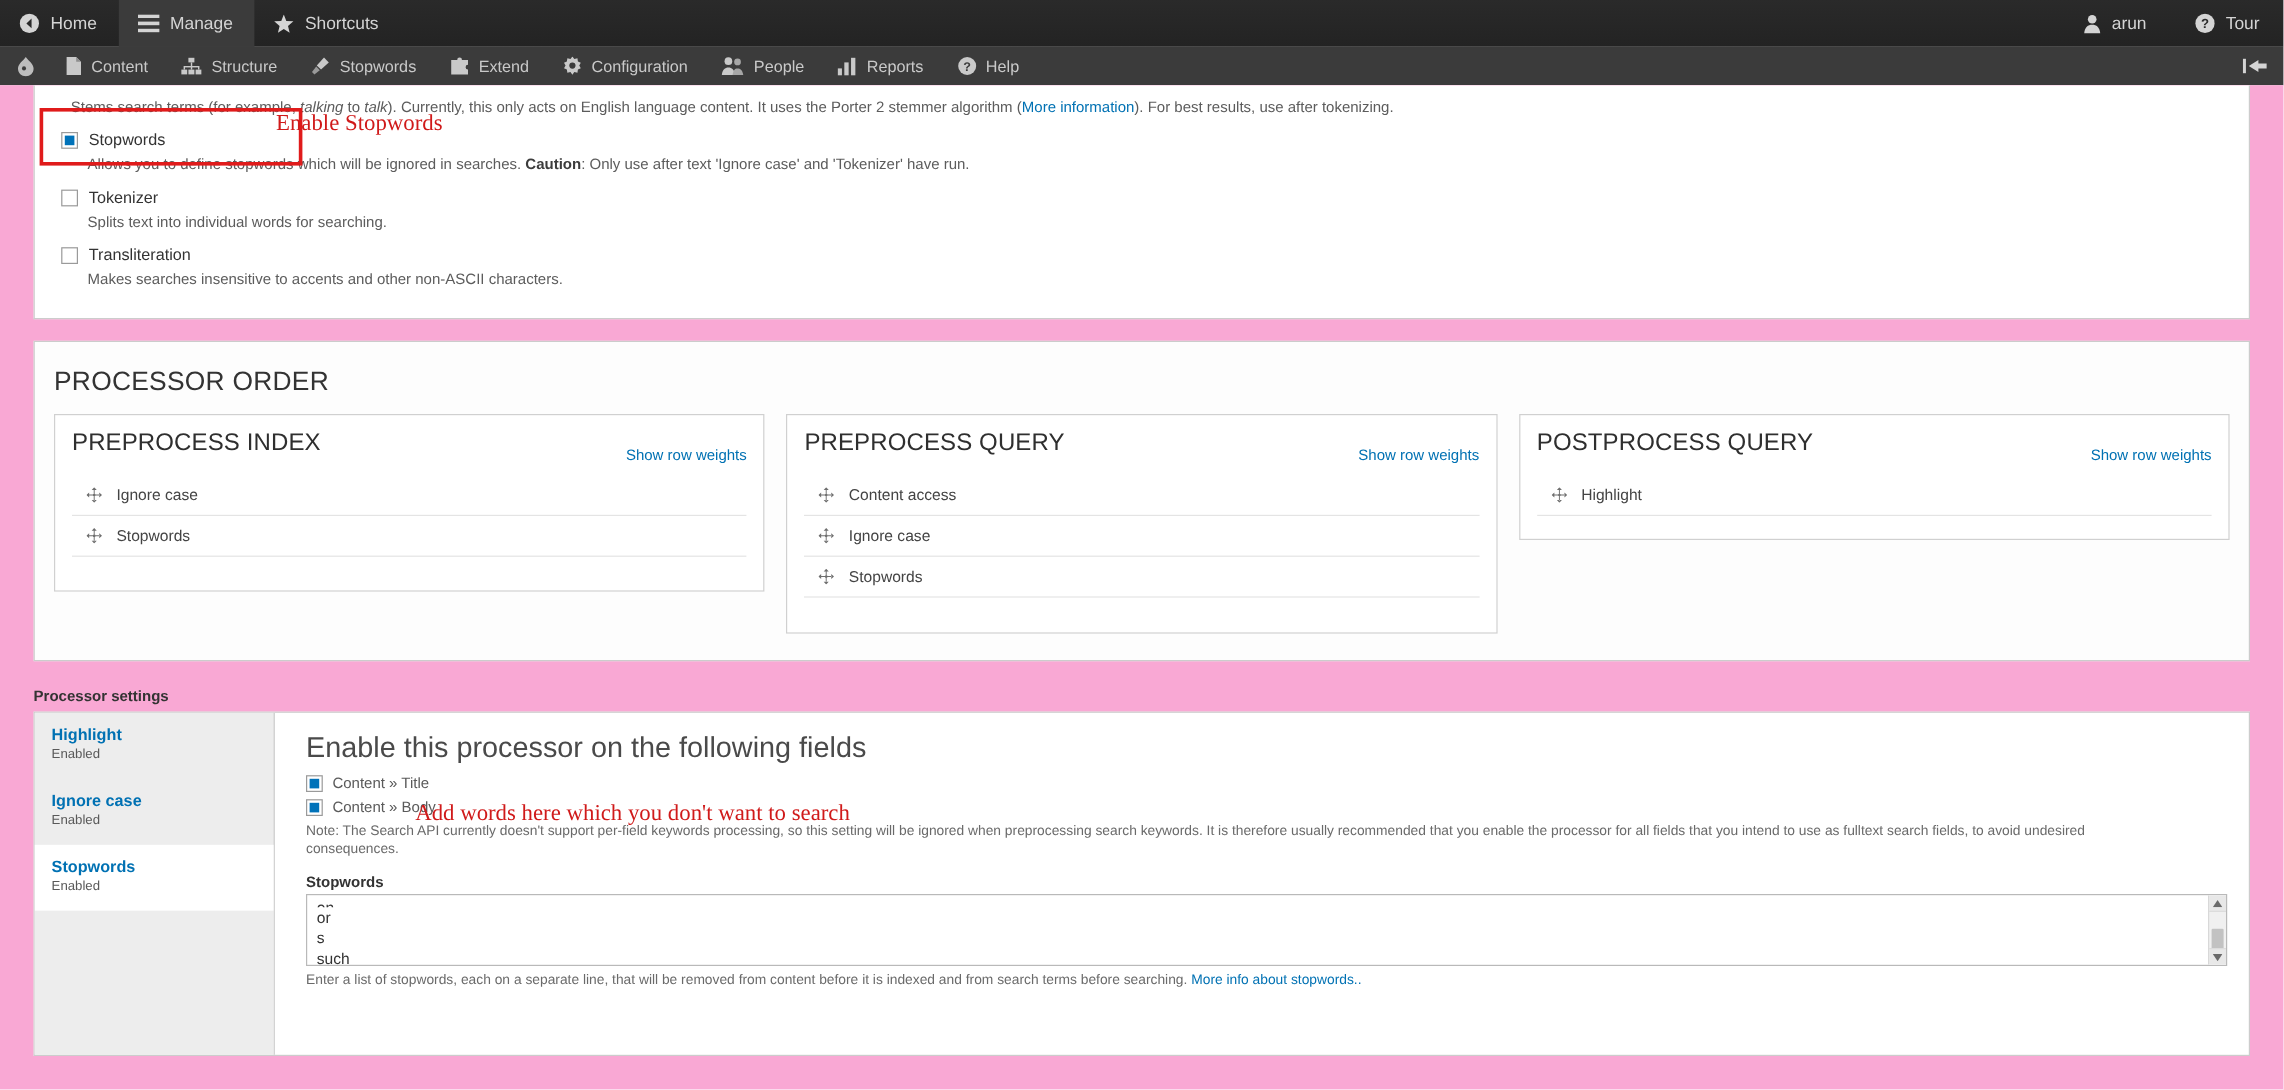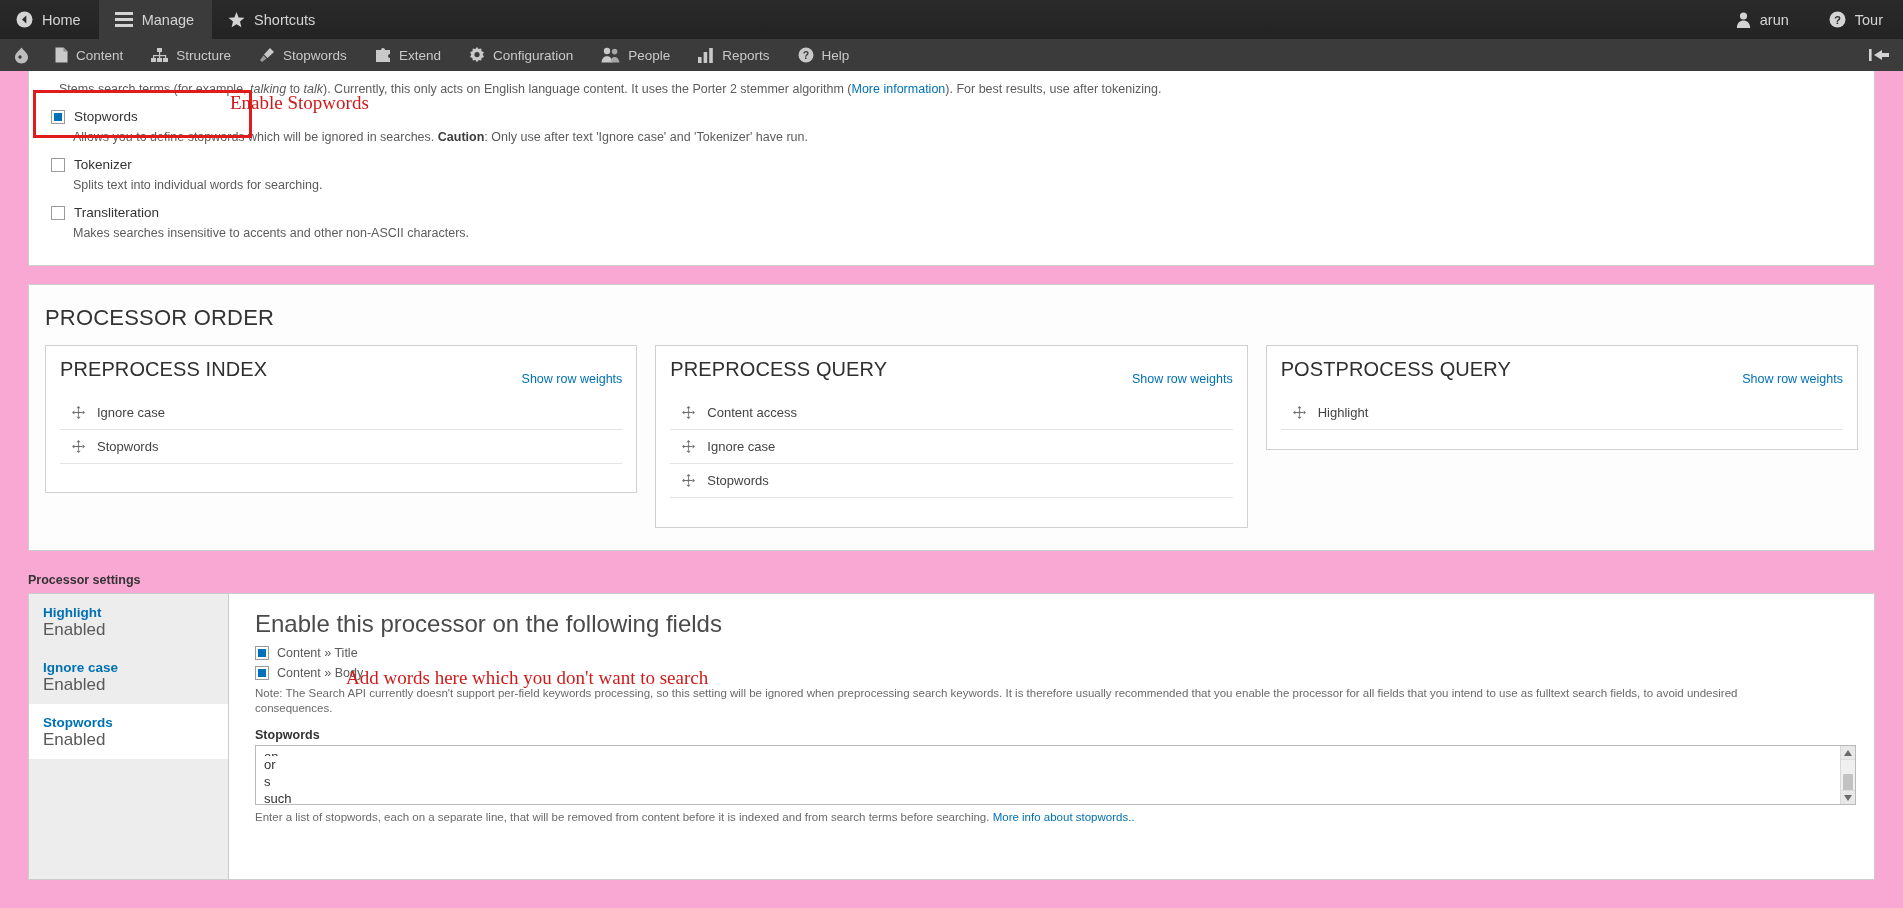--- a/index.html
+++ b/index.html
@@ -222,21 +222,21 @@
   }
   .ps-tab.active { background: #fff; }
   .ps-tab-title {
     color: #0071b3;
     font-size: 13.5px;
     font-weight: bold;
     display: block;
   }
   .ps-tab-sub {
     color: #595959;
-    font-size: 17px;
+    font-size: 11px;
     display: block;
   }
   .ps-tabs-filler { height: 120px; background: #ededed; }
   .ps-tab.active + .ps-tabs-filler { background: #ededed; }
 
   .ps-body { flex: 1 1 auto; padding: 12px 18px 0 26px; }
   .ps-h2 {
     font-size: 24px;
     font-weight: normal;
     color: #4a4a4a;

